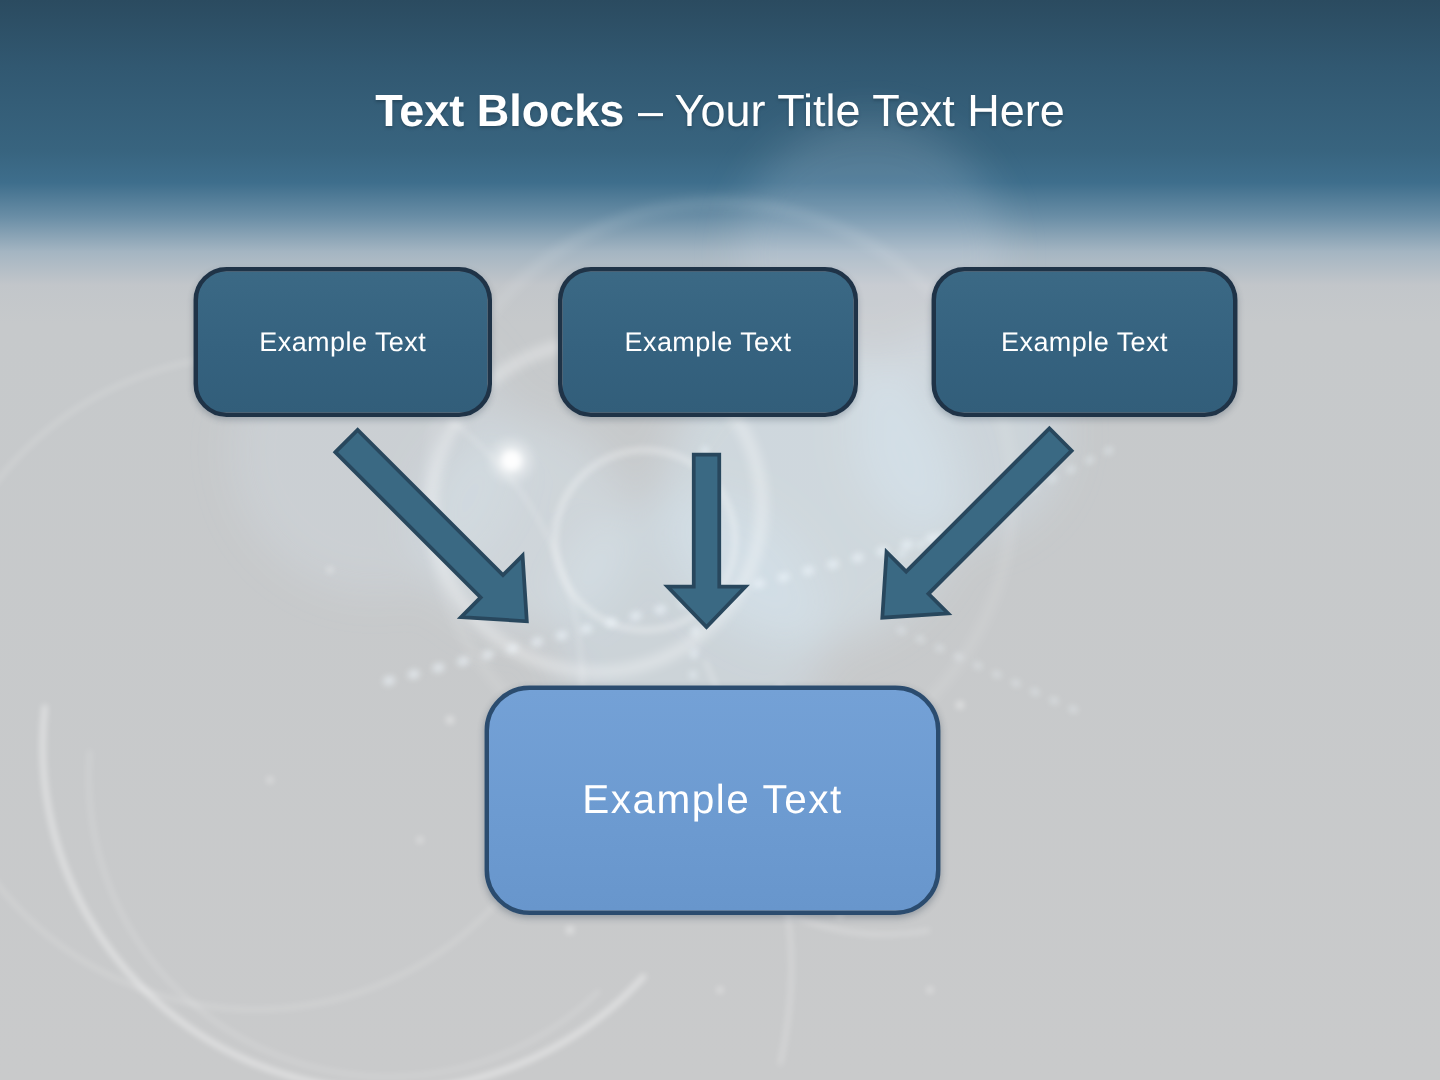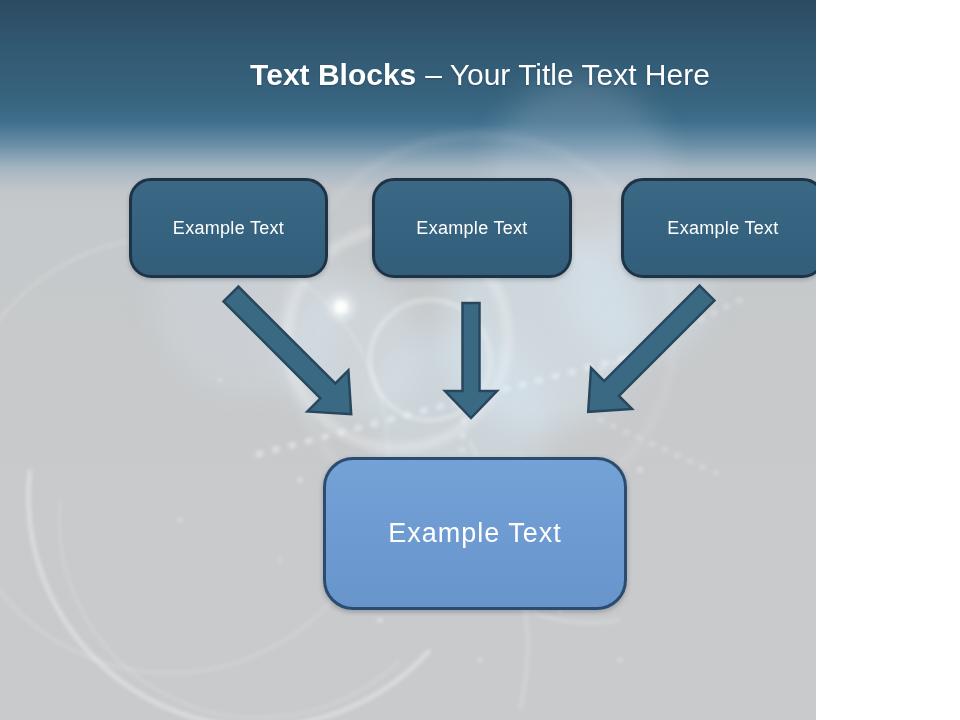--- a/index.html
+++ b/index.html
@@ -3,21 +3,21 @@
 <meta charset="utf-8">
 <style>
   html, body {
     margin: 0; padding: 0;
     width: 960px; height: 720px;
     overflow: hidden;
     font-family: "Liberation Sans", sans-serif;
   }
   .slide {
     position: relative;
-    width: 816px; height: 720px;
+    width: 960px; height: 720px;
     background: linear-gradient(180deg,
       #2B4B60 0%,
       #315871 6.2%,
       #38647F 13.9%,
       #3E6E8C 16.9%,
       #6A8EA6 20.1%,
       #A4B5C2 23.3%,
       #C2C6CA 26.4%,
       #C6C9CB 29.9%,
       #C9CACB 100%);

